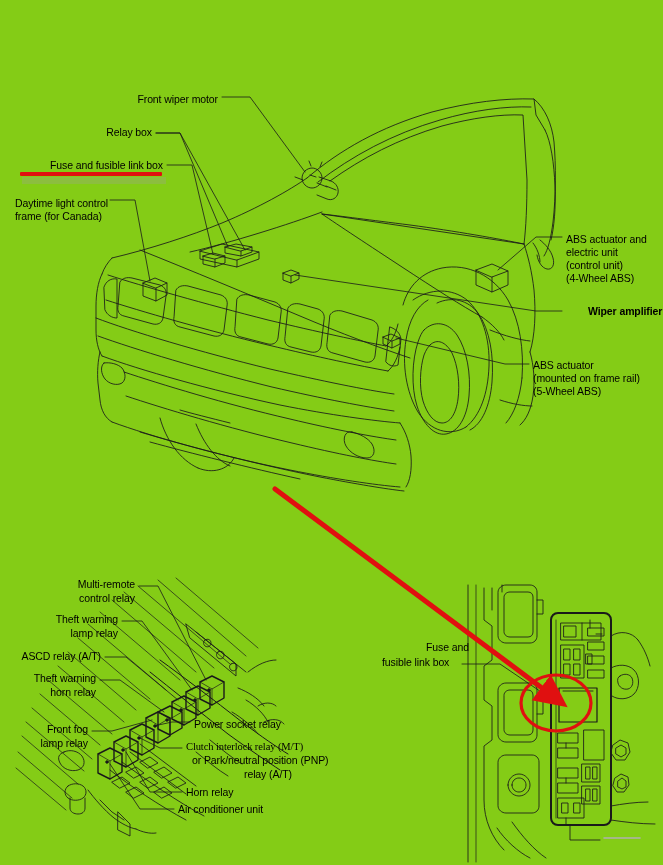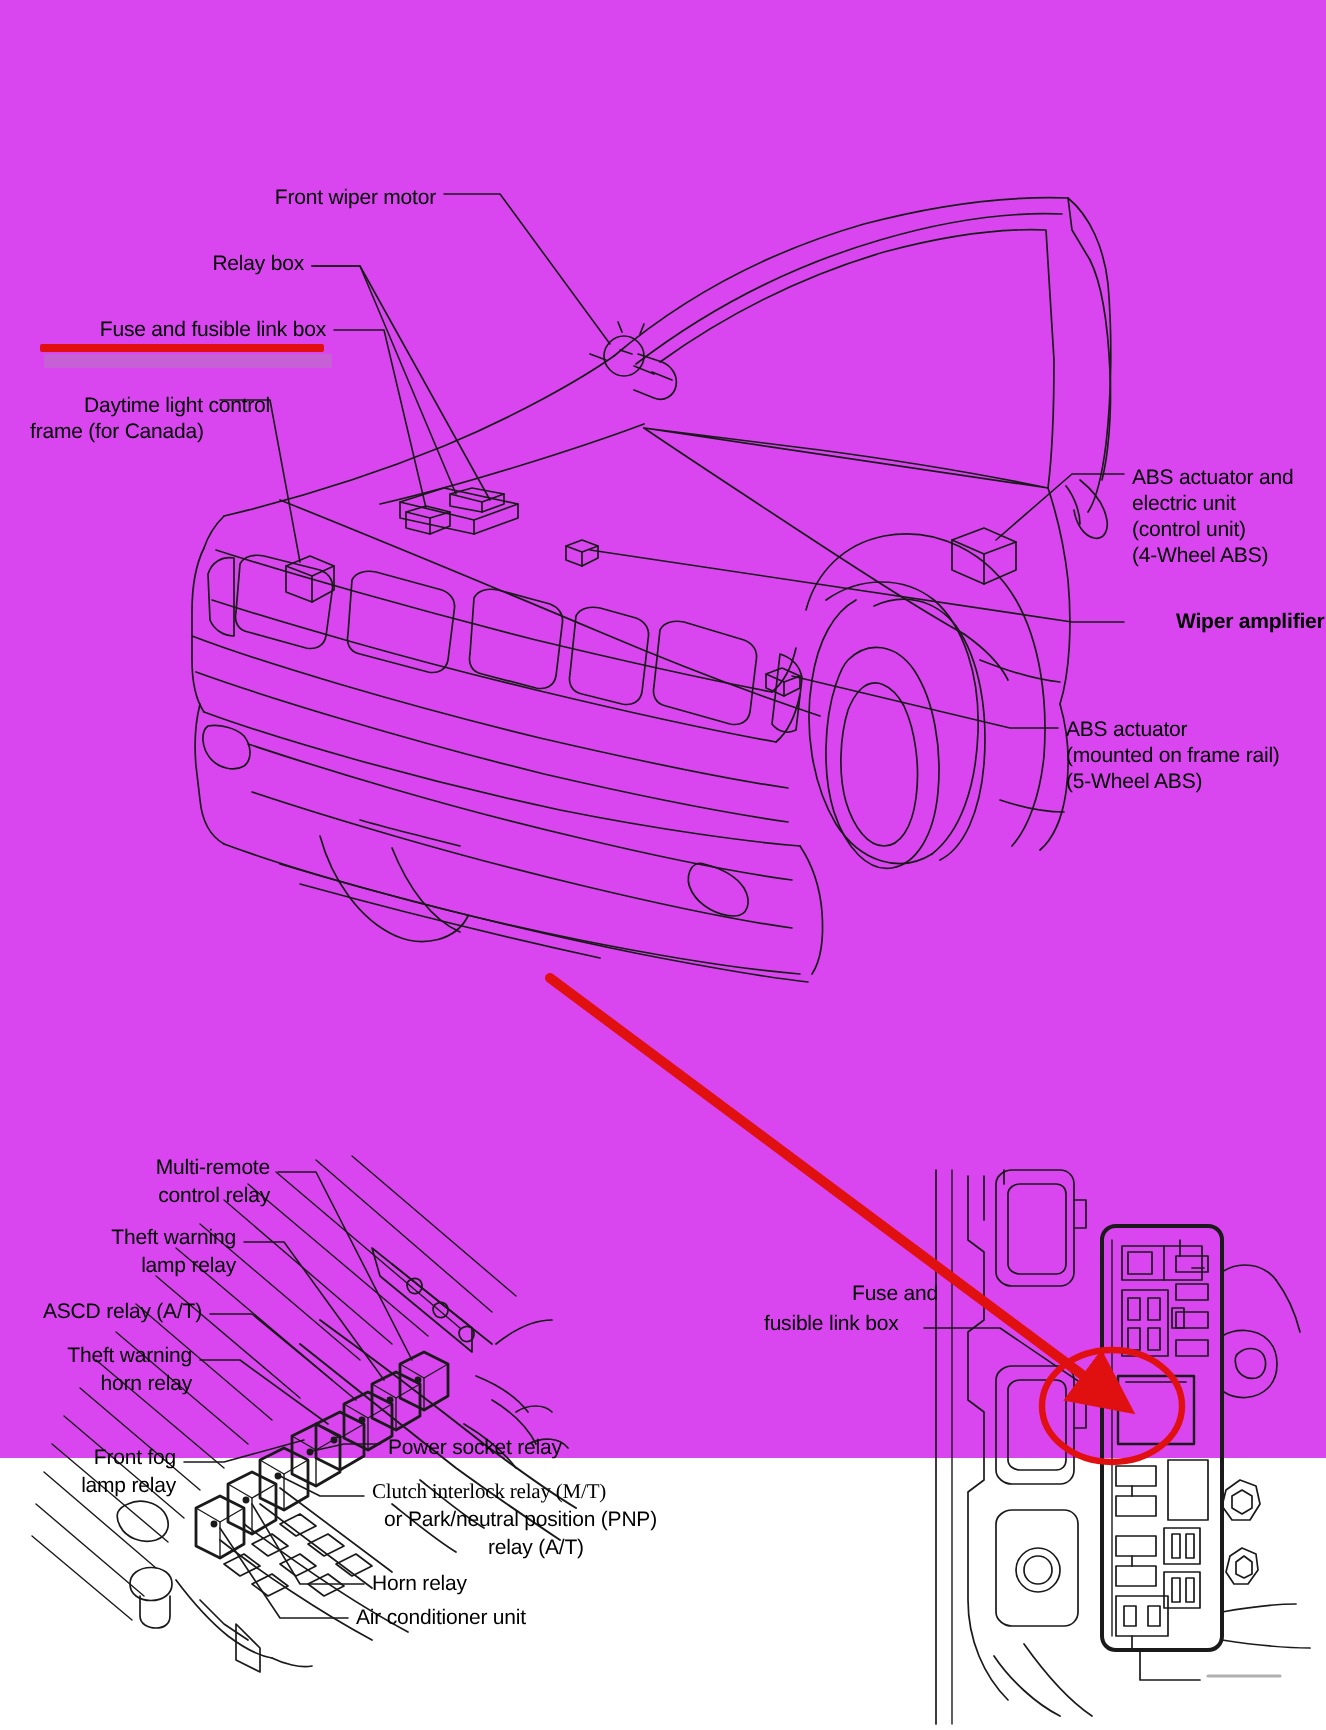--- a/index.html
+++ b/index.html
@@ -13,22 +13,22 @@
     height: 865px;
     position: relative;
     overflow: hidden;
     font-family: "Liberation Sans", sans-serif;
     color: #000000;
   }
   #page {
     position: absolute;
     left: 0; top: 0;
     width: 663px;
-    height: 729px;
-    background: #d946ef;
+    height: 865px;
+    background: #84cc16;
   }
   .svg-layer {
     position: absolute;
     left: 0; top: 0;
     width: 663px;
     height: 865px;
   }
   .lbl {
     position: absolute;
     font-family: "Liberation Sans", sans-serif;
@@ -419,21 +419,21 @@
 
   <div class="hl-shadow" style="left:22px; top:177px; width:144px;"></div>
   <div class="hl-underline" style="left:20px; top:172px; width:142px;"></div>
 
   <div class="lbl r" style="left:108px; top:93px; width:110px;">Front wiper motor</div>
 
   <div class="lbl r" style="left:72px; top:126px; width:80px;">Relay box</div>
 
   <div class="lbl r" style="left:21px; top:159px; width:142px;">Fuse and fusible link box</div>
 
-  <div class="lbl l" style="left:15px; top:197px;margin-left:27px;">Daytime light control</div>
+  <div class="lbl l" style="left:15px; top:197px;">Daytime light control</div>
   <div class="lbl l" style="left:15px; top:210px;">frame (for Canada)</div>
 
   <div class="lbl l" style="left:566px; top:233px;">ABS actuator and</div>
   <div class="lbl l" style="left:566px; top:246px;">electric unit</div>
   <div class="lbl l" style="left:566px; top:259px;">(control unit)</div>
   <div class="lbl l" style="left:566px; top:272px;">(4-Wheel ABS)</div>
 
   <div class="lbl l" style="left:588px; top:305px;font-weight:bold;">Wiper amplifier</div>
 
   <div class="lbl l" style="left:533px; top:359px;">ABS actuator</div>

